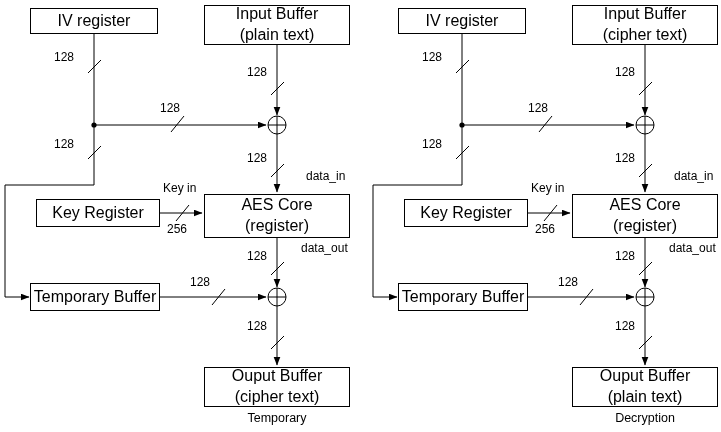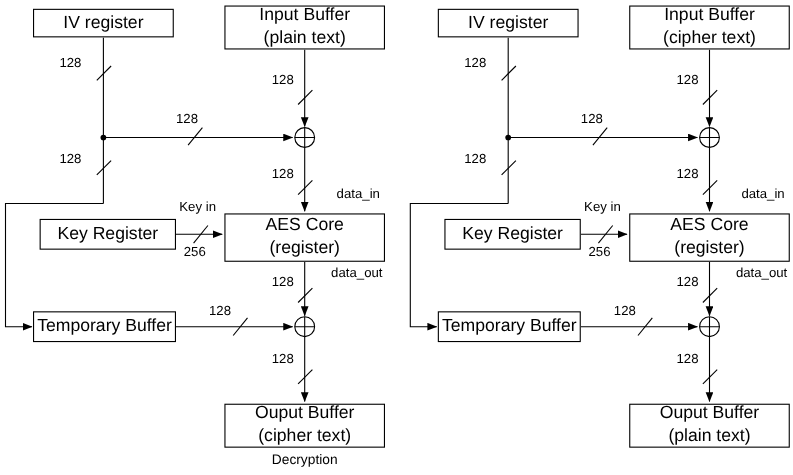--- a/index.html
+++ b/index.html
@@ -122,21 +122,21 @@
   <div class="lbl" style="left:247px; top:65px;">128</div>
   <div class="lbl" style="left:247px; top:151px;">128</div>
   <div class="lbl" style="left:306px; top:169px;">data_in</div>
   <div class="lbl" style="left:163px; top:181px;">Key in</div>
   <div class="lbl" style="left:167px; top:222px;">256</div>
   <div class="lbl" style="left:301px; top:241px;">data_out</div>
   <div class="lbl" style="left:247px; top:249px;">128</div>
   <div class="lbl" style="left:190px; top:275px;">128</div>
   <div class="lbl" style="left:247px; top:319px;">128</div>
 
-  <div class="caption" style="left:204px; top:411px; width:146px;">Decryption</div>
+  <div class="caption" style="left:204px; top:411px; width:146px;">Temporary</div>
 
   <div class="box" style="left:398px; top:8px; width:128px; height:26px;">
     <span>IV register</span>
   </div>
   <div class="box" style="left:572px; top:5px; width:146px; height:40px;">
     <span>Input Buffer</span>
     <span>(cipher text)</span>
   </div>
   <div class="box" style="left:404px; top:199px; width:124px; height:28px;">
     <span>Key Register</span>
@@ -159,14 +159,15 @@
   <div class="lbl" style="left:615px; top:65px;">128</div>
   <div class="lbl" style="left:615px; top:151px;">128</div>
   <div class="lbl" style="left:674px; top:169px;">data_in</div>
   <div class="lbl" style="left:531px; top:181px;">Key in</div>
   <div class="lbl" style="left:535px; top:222px;">256</div>
   <div class="lbl" style="left:669px; top:241px;">data_out</div>
   <div class="lbl" style="left:615px; top:249px;">128</div>
   <div class="lbl" style="left:558px; top:275px;">128</div>
   <div class="lbl" style="left:615px; top:319px;">128</div>
 
+  <div class="caption" style="left:572px; top:411px; width:146px;">Decryption</div>
 
 </div>
 
 </body></html>

